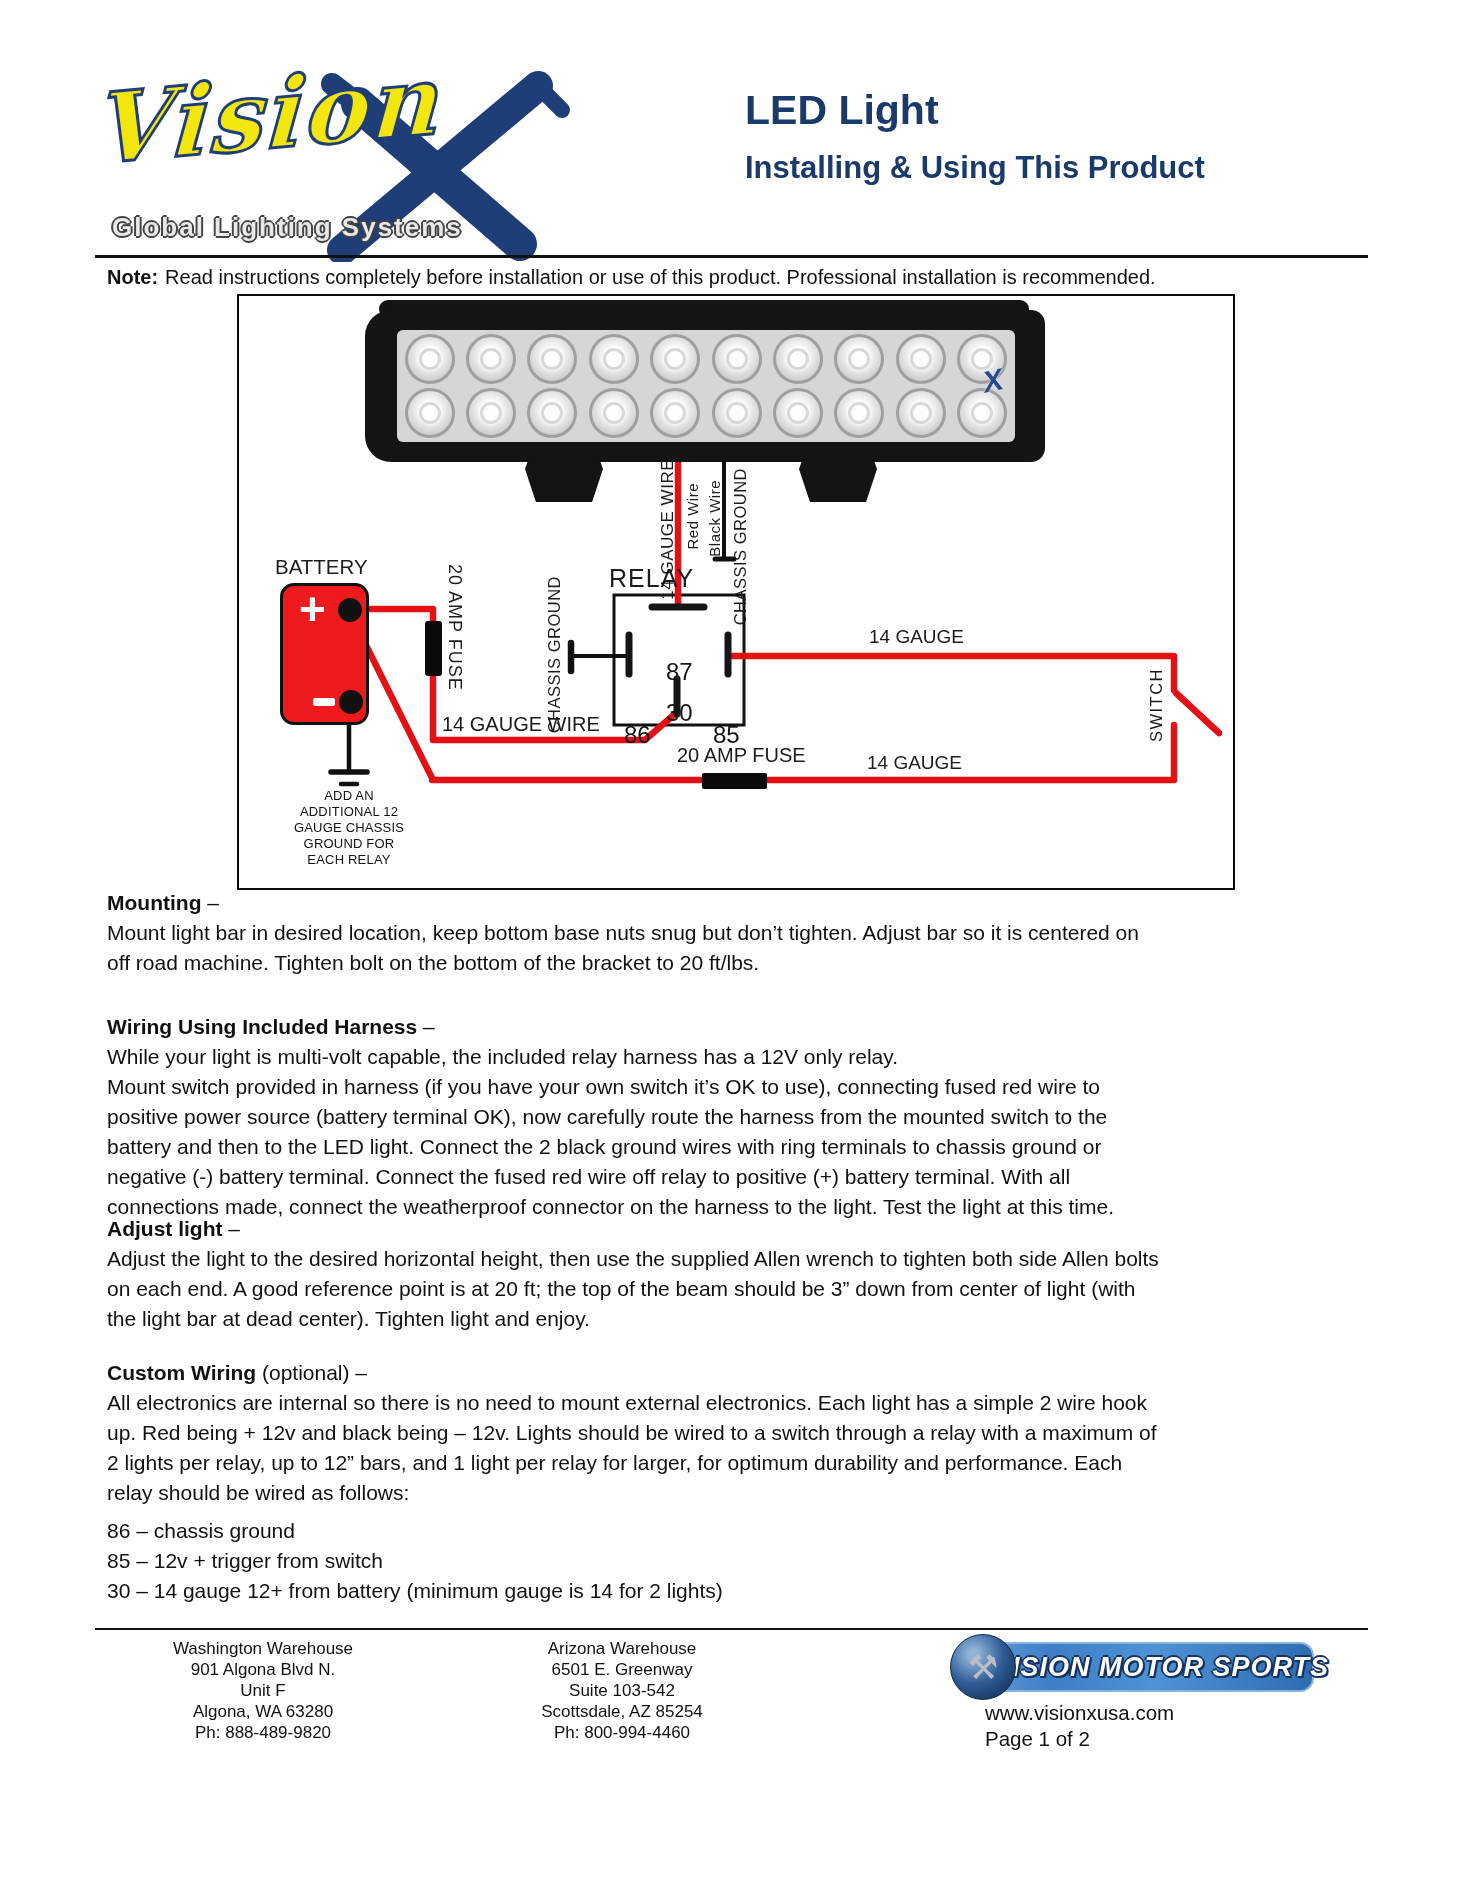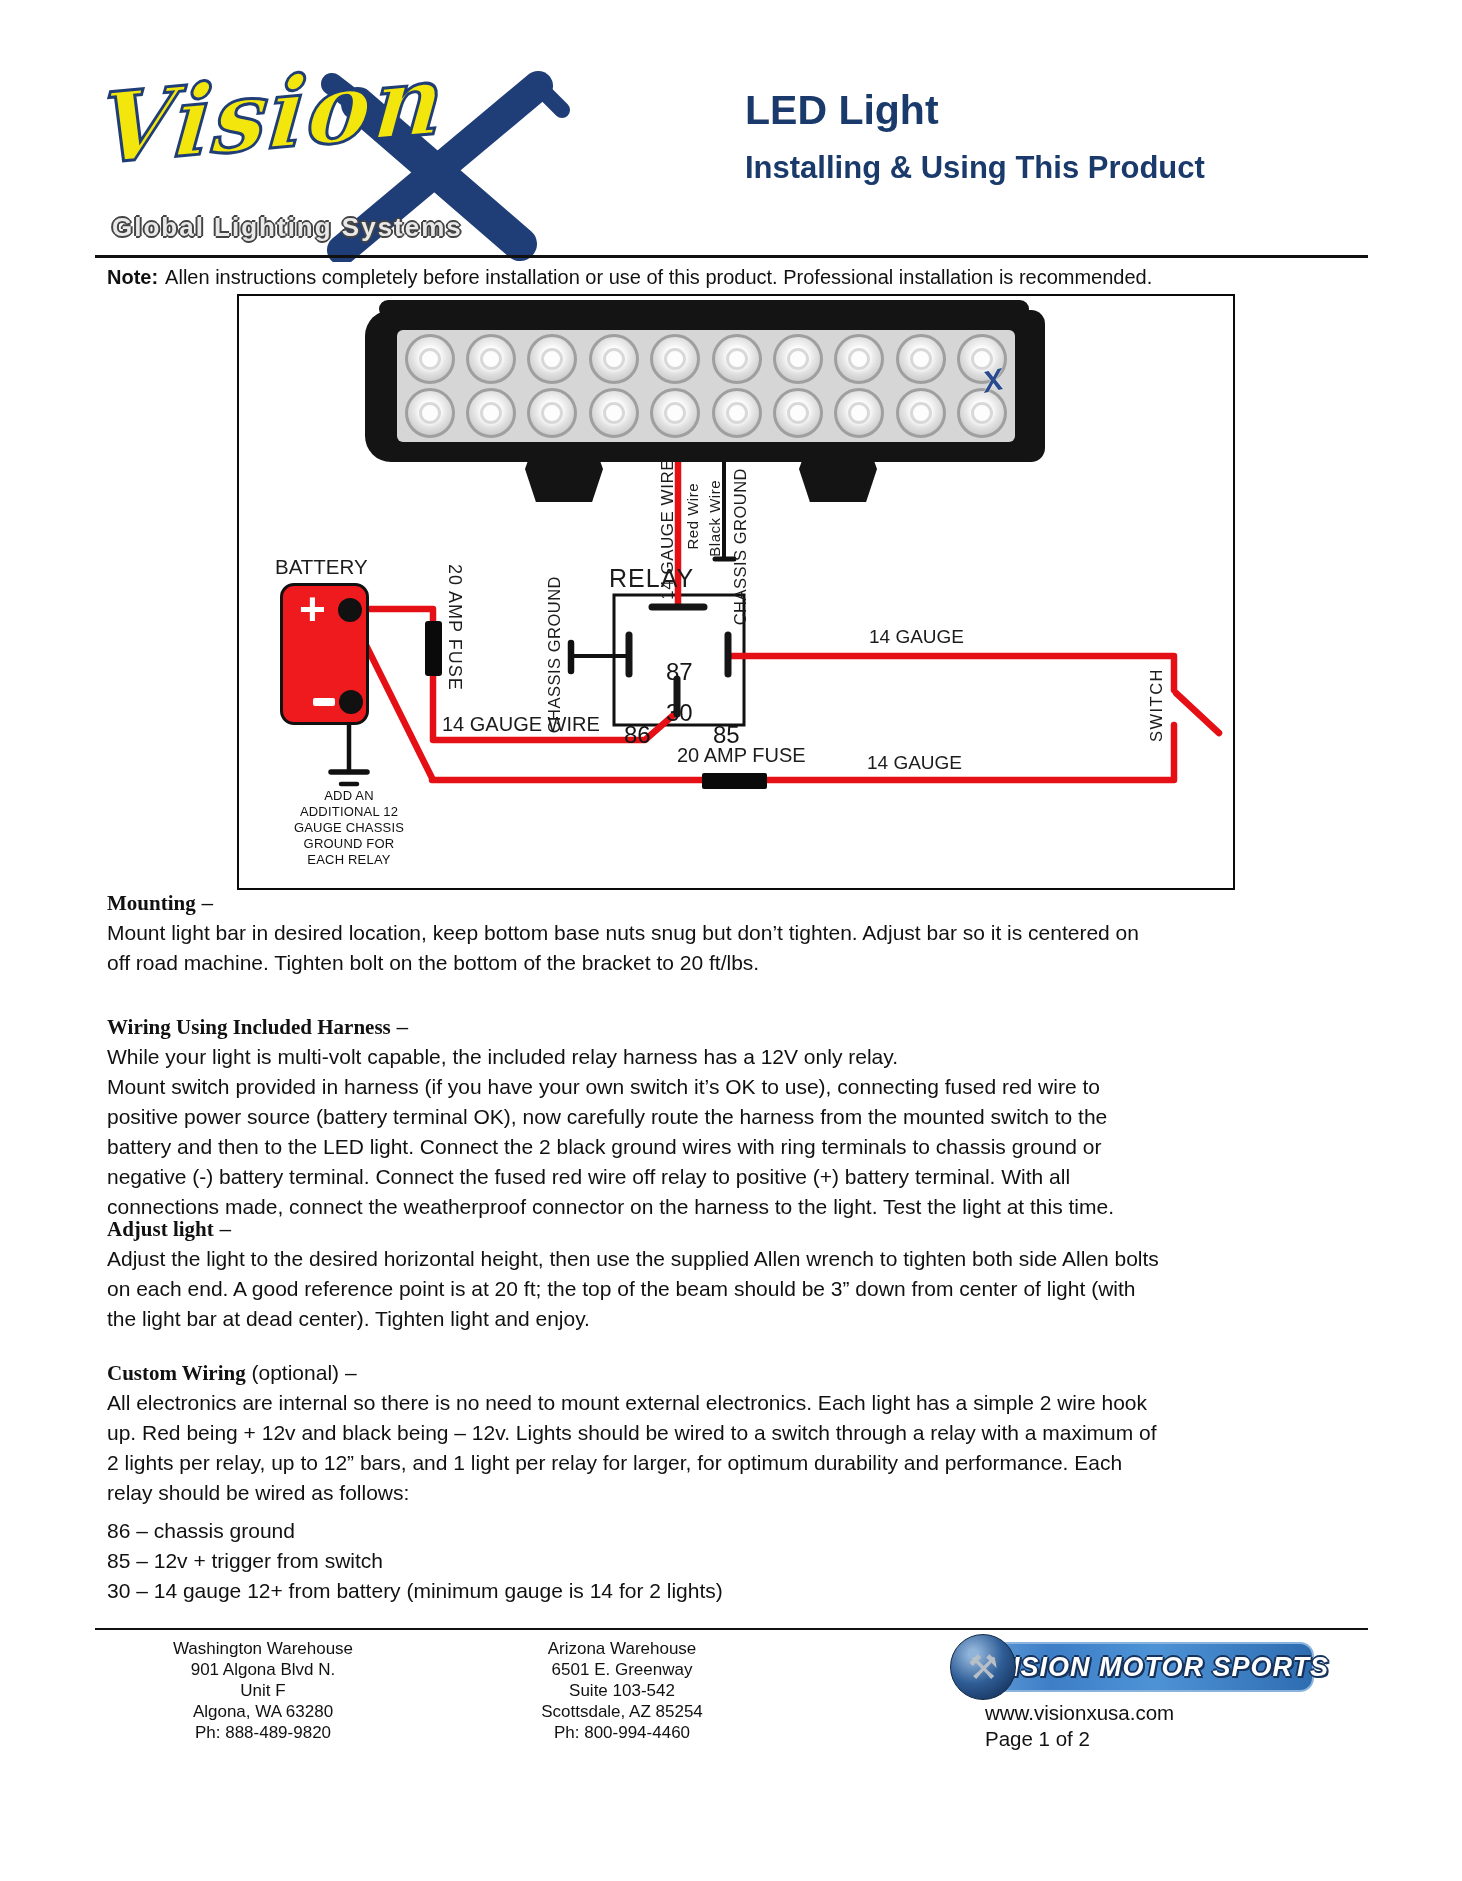--- a/index.html
+++ b/index.html
@@ -64,21 +64,21 @@
                  background:#ee1a1d; border:3px solid #111; border-radius:14px; }
   .bat-term { position:absolute; width:24px; height:24px; border-radius:50%; background:#111; }
   .bat-plus { position:absolute; left:16px; top:0px; color:#fff; font-size:46px; font-weight:900; line-height:46px; }
   .bat-minus { position:absolute; left:30px; top:112px; width:22px; height:8px; background:#fff; border-radius:2px; }
   .relay-num { position:absolute; font-size:24px; color:#151515;margin-top:46px; }
   .ground-note { position:absolute; left:32px; top:492px; width:156px; text-align:center;
                  font-size:13px; line-height:16px; letter-spacing:0.2px; white-space:pre-line; }
 
   
   .section { position:absolute; left:107px; width:1295px; font-size:21px; line-height:30px; }
-  .section .h b { font-weight:bold;font-family:Liberation Serif, serif; }
+  .section .h b { font-weight:bold; }
   .section p { white-space:pre-line; }
   .pinout { position:absolute; left:107px; width:1295px; font-size:21px; line-height:30px; white-space:pre-line; }
 
   
   .wh { position:absolute; top:1638px; width:320px; text-align:center;
         font-size:17px; line-height:21px; white-space:pre-line; }
   .wh1 { left:103px; } .wh2 { left:462px; }
   .vms-banner { position:absolute; left:962px; top:1642px; width:352px; height:50px;
         background:linear-gradient(90deg,#6aa3db 0%, #3d7ec7 25%, #4e93d6 55%, #2e6cb0 100%);
         border:2px solid #8ab4de; border-radius:14px;
@@ -108,21 +108,21 @@
     </svg>
     <div class="logo-script">Vision</div>
     <div class="logo-tag">Global Lighting Systems</div>
   </div>
   <div class="titles">
     <div class="doc-title">LED Light</div>
     <div class="doc-subtitle">Installing &amp; Using This Product</div>
   </div>
   <div class="rule top-rule"></div>
 
-  <p class="note"><b>Note:</b><span>Allen instructions completely before installation or use of this product. Professional installation is recommended.</span></p>
+  <p class="note"><b>Note:</b><span>Read instructions completely before installation or use of this product. Professional installation is recommended.</span></p>
 
   <div class="diagram">
 
     <svg class="wires" width="994" height="592" viewBox="0 0 994 592">
 
       <rect x="375" y="299" width="130" height="130" fill="#ffffff" stroke="#111" stroke-width="3"></rect>
 
       <g stroke="#e51016" stroke-width="6.5" fill="none" stroke-linejoin="round" stroke-linecap="round">
         <path d="M439,150 L439,309"></path>
         <path d="M109,313 H194 V444 H406 L438,416"></path>

